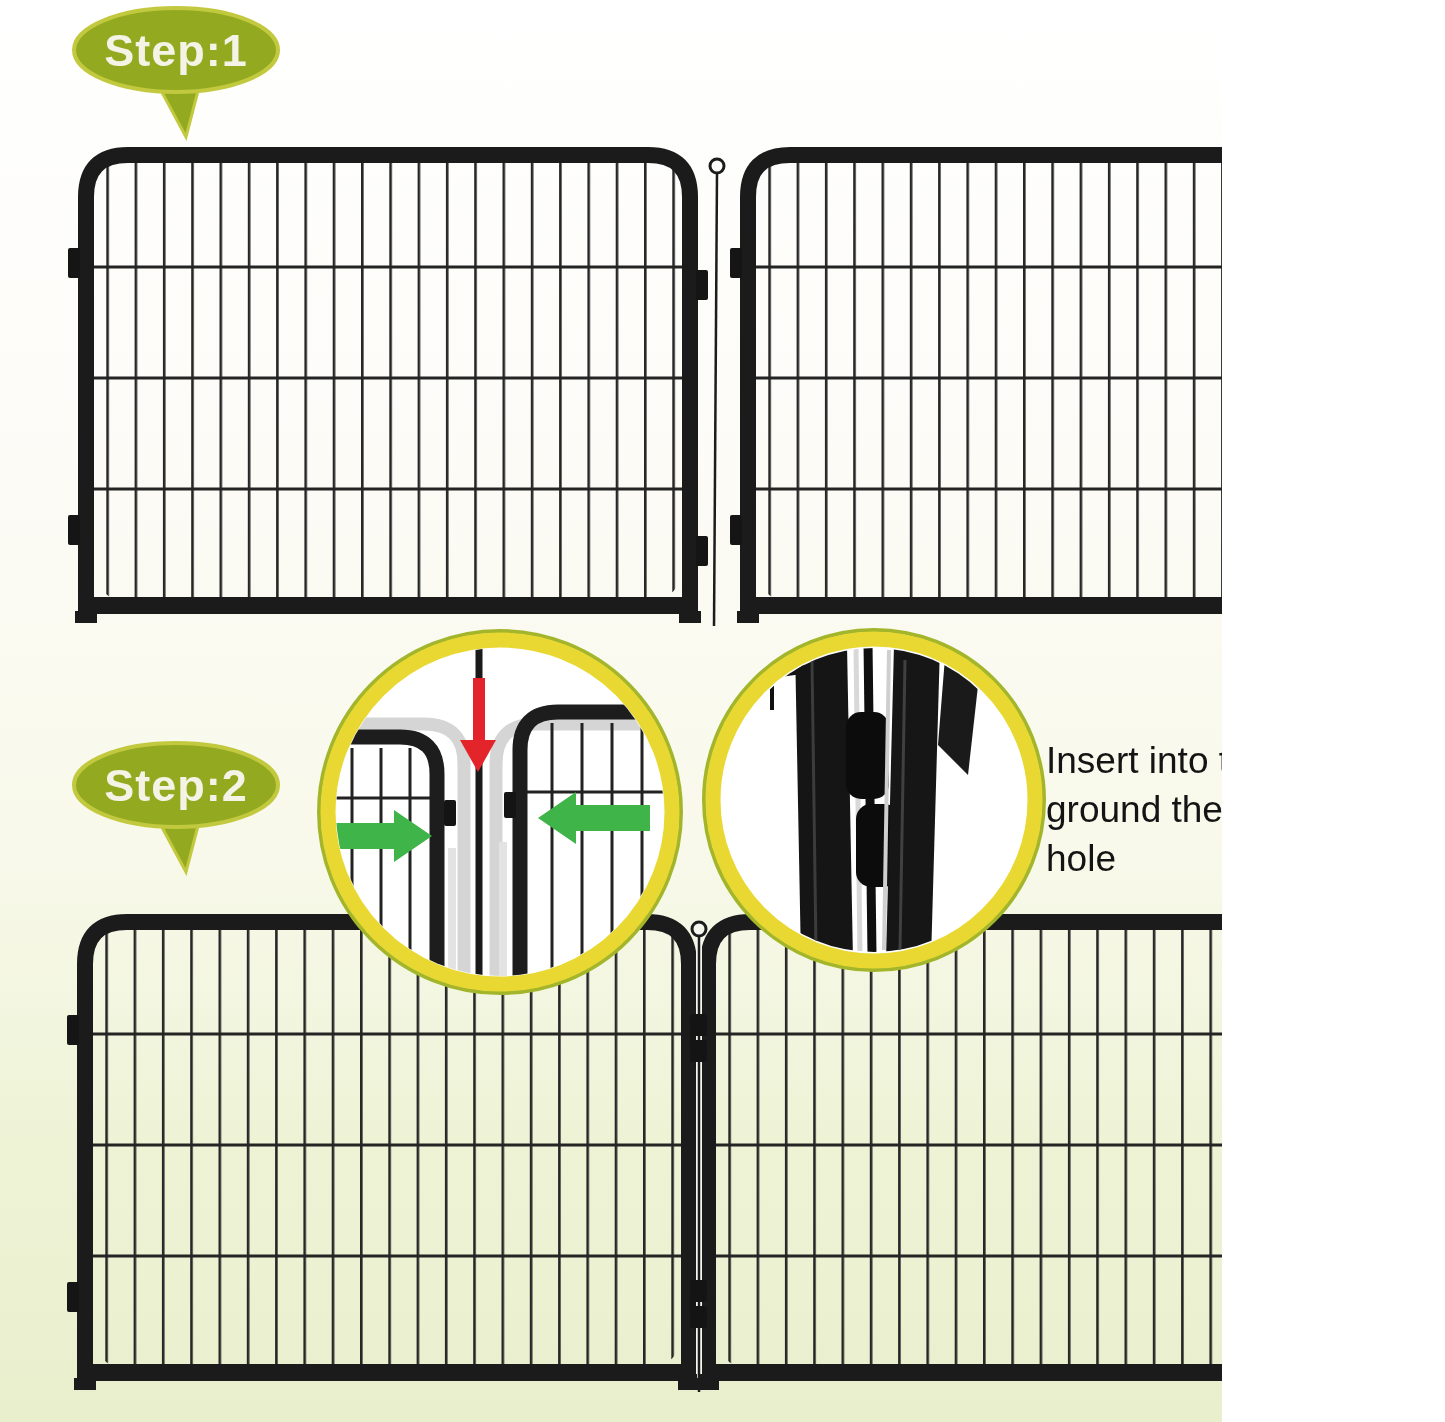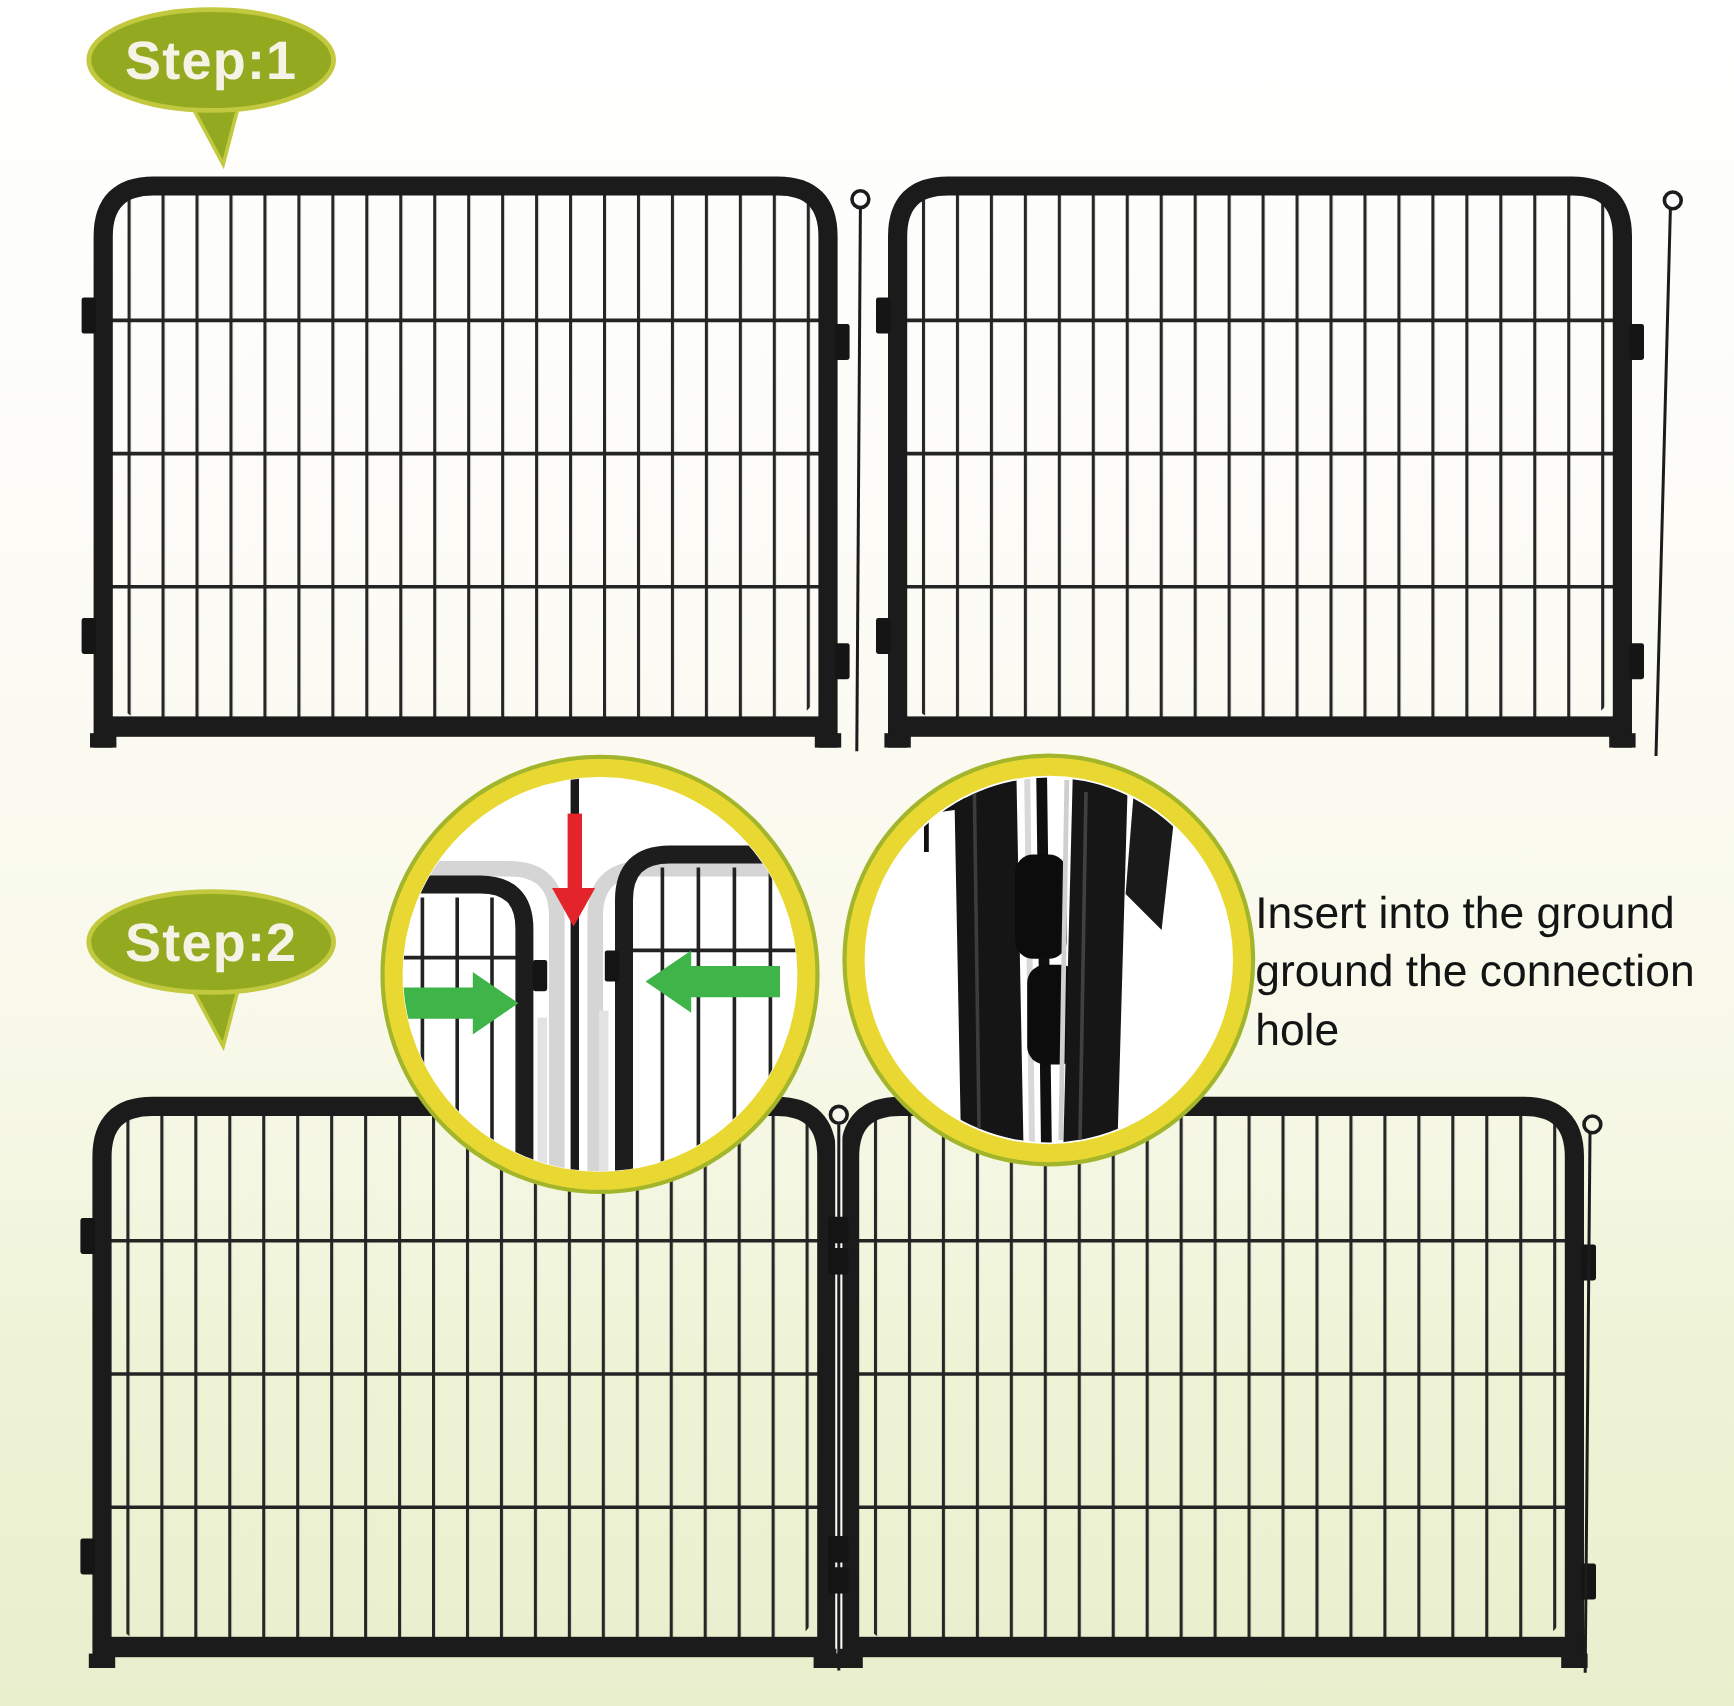--- a/index.html
+++ b/index.html
@@ -1,18 +1,18 @@
 <!DOCTYPE html>
 <html><head>
 <meta charset="utf-8">
 <style>
   html,body{margin:0;padding:0;background:#ffffff;}
   .canvas{
     position:relative;
-    width:1445px;height:1422px;
+    width:1222px;height:1422px;
     overflow:hidden;
     background:linear-gradient(180deg,#ffffff 0%,#fcfbf6 34%,#f8f9ea 60%,#eef3d6 80%,#e9efcd 100%);
     font-family:"Liberation Sans", sans-serif;
   }
   .scene{position:absolute;left:0;top:0;}
   .note{
     position:absolute;left:1046px;top:737px;width:396px;
     font-size:37px;line-height:1.32;color:#141414;
     font-family:"Liberation Sans", sans-serif;
   }

